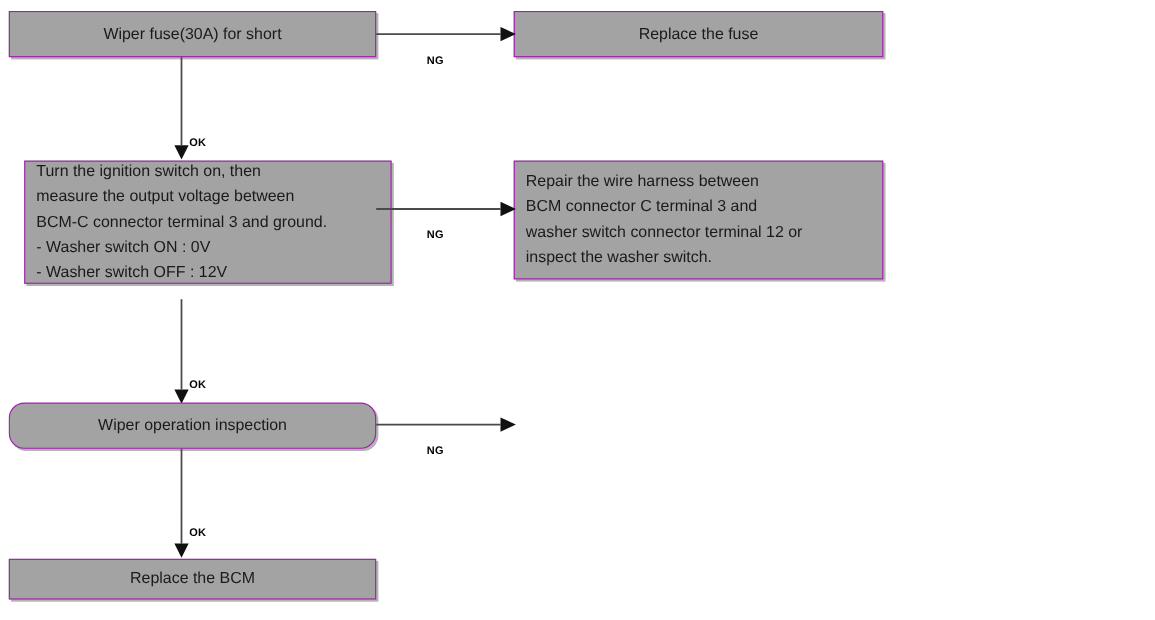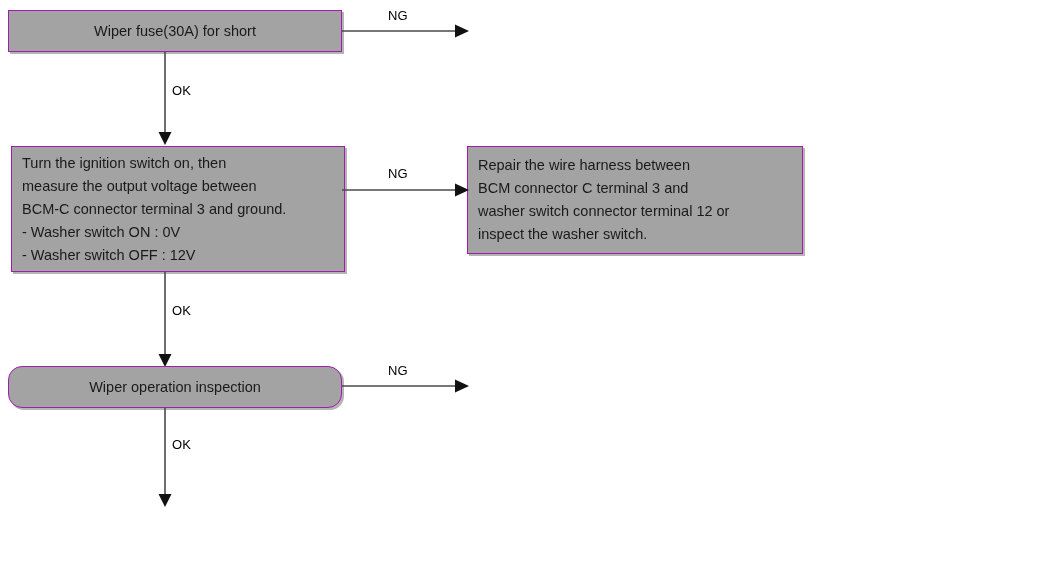--- a/index.html
+++ b/index.html
@@ -42,25 +42,26 @@
     justify-content: flex-start;
     text-align: left;
     padding: 0 10px;
   }
   .node .txt {
     display: block;
     width: 100%;
   }
   .edge-label {
     position: absolute;
-    font-size: 13px;
-    font-weight: normal;
+    font-size: 10px;
+    font-weight: bold;
     color: #000000;
     letter-spacing: 0.2px;
     white-space: nowrap;
+    margin-top: 42px;
   }
   .conn {
     position: absolute;
     overflow: visible;
   }
   .conn line {
     stroke: #4a4a4a;
     stroke-width: 1.6;
   }
   .conn polygon {
@@ -69,34 +70,37 @@
 </style>
 </head>
 <body>
 
 <div id="canvas">
 
   <div class="node center" style="left:8px; top:10px; width:334px; height:42px;">
     <span class="txt">Wiper fuse(30A) for short</span>
   </div>
 
+  <div class="node center" style="left:467px; top:10px; width:336px; height:42px;">
+    <span class="txt">Replace the fuse</span>
+  </div>
 
   <svg class="conn" style="left:342px; top:18px; width:132px; height:26px;" viewBox="0 0 132 26">
     <line x1="0" y1="13" x2="113" y2="13"></line>
     <polygon points="113,6.5 127,13 113,19.5"></polygon>
   </svg>
   <div class="edge-label" style="left:388px; top:8px;">NG</div>
 
   <svg class="conn" style="left:152px; top:52px; width:26px; height:94px;" viewBox="0 0 26 94">
     <line x1="13" y1="0" x2="13" y2="80"></line>
     <polygon points="6.5,80 19.5,80 13,93"></polygon>
   </svg>
   <div class="edge-label" style="left:172px; top:83px;">OK</div>
 
-  <div class="node left" style="left:11px; top:146px; width:334px; height:126px;">
+  <div class="node left" style="left:22px; top:146px; width:334px; height:112px;">
     <span class="txt">Turn the ignition switch on, then
 measure the output voltage between
 BCM-C connector terminal 3 and ground.
 - Washer switch ON : 0V
 - Washer switch OFF : 12V</span>
   </div>
 
   <div class="node left" style="left:467px; top:146px; width:336px; height:108px;">
     <span class="txt">Repair the wire harness between
 BCM connector C terminal 3 and
@@ -126,14 +130,17 @@
     <polygon points="113,6.5 127,13 113,19.5"></polygon>
   </svg>
   <div class="edge-label" style="left:388px; top:363px;">NG</div>
 
   <svg class="conn" style="left:152px; top:408px; width:26px; height:100px;" viewBox="0 0 26 100">
     <line x1="13" y1="0" x2="13" y2="86"></line>
     <polygon points="6.5,86 19.5,86 13,99"></polygon>
   </svg>
   <div class="edge-label" style="left:172px; top:437px;">OK</div>
 
+  <div class="node center" style="left:8px; top:508px; width:334px; height:37px;">
+    <span class="txt">Replace the BCM</span>
+  </div>
 
 </div>
 
 </body></html>

